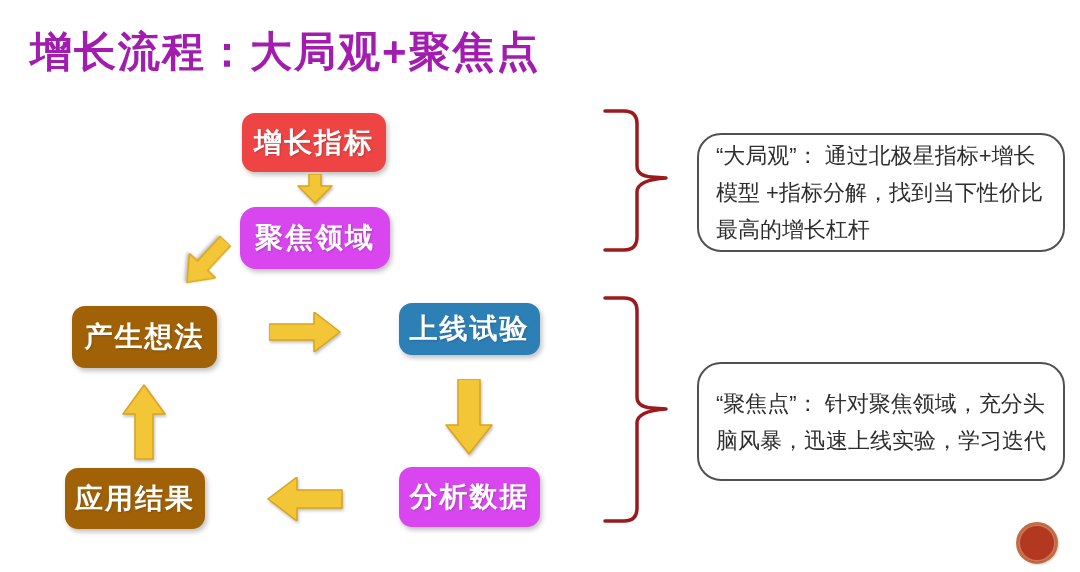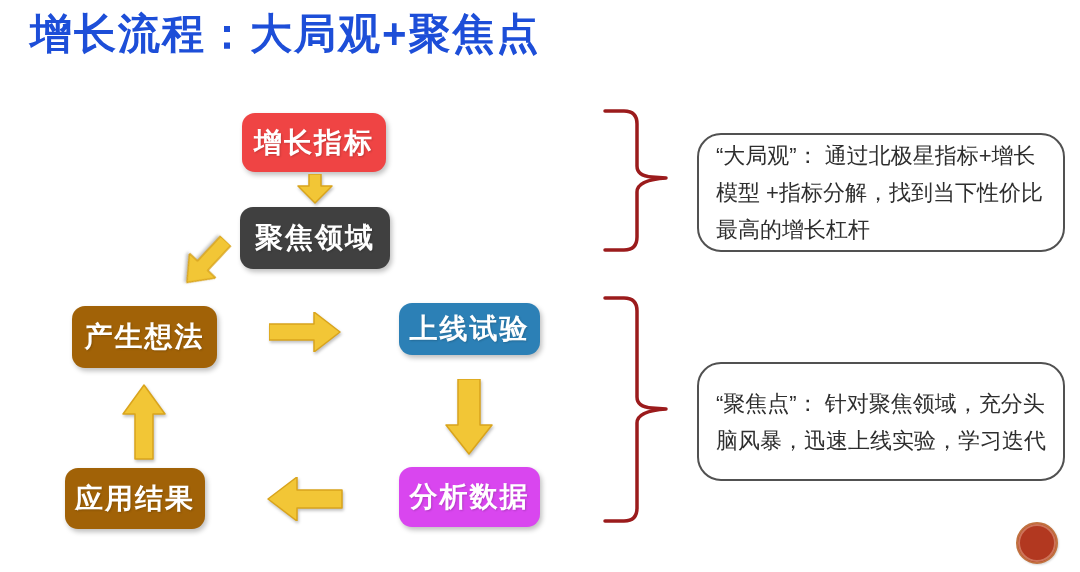--- a/index.html
+++ b/index.html
@@ -3,22 +3,22 @@
 <meta charset="utf-8">
 <style>
   html,body { margin:0; padding:0; background:#ffffff; }
   #canvas {
     position:relative; width:1080px; height:572px;
     background:#ffffff; overflow:hidden;
     font-family:"Liberation Sans","DejaVu Sans",sans-serif;
   }
   
   .page-title {
-    position:absolute; left:30px; top:6px;
-    font-size:42px; font-weight:800; color:#1d4ed8;
+    position:absolute; left:30px; top:24px;
+    font-size:42px; font-weight:800; color:#a21caf;
     letter-spacing:2px; white-space:nowrap;
   }
   
   .node {
     position:absolute; border-radius:13px;
     display:flex; align-items:center; justify-content:center;
     color:#ffffff; font-size:28px; font-weight:700; letter-spacing:2px;
     box-shadow:2px 3px 5px rgba(0,0,0,0.25);
     text-shadow:1px 1px 2px rgba(0,0,0,0.18);
   }
@@ -62,21 +62,21 @@
 </head>
 <body>
 
 <div id="canvas">
 
   <div class="page-title">增长流程：大局观+聚焦点</div>
 
   <div class="node node-growth" style="background-color: #ef4444;">
     <span>增长指标</span>
   </div>
-  <div class="node node-focus" style="background-color: #404040;">
+  <div class="node node-focus" style="background-color: #d946ef; border-radius: 16px;">
     <span>聚焦领域</span>
   </div>
   <div class="node node-ideas" style="background-color: #a16207;">
     <span>产生想法</span>
   </div>
   <div class="node node-launch" style="background-color: rgb(44, 128, 182);">
     <span>上线试验</span>
   </div>
   <div class="node node-analyze" style="background-color: #d946ef;">
     <span>分析数据</span>

